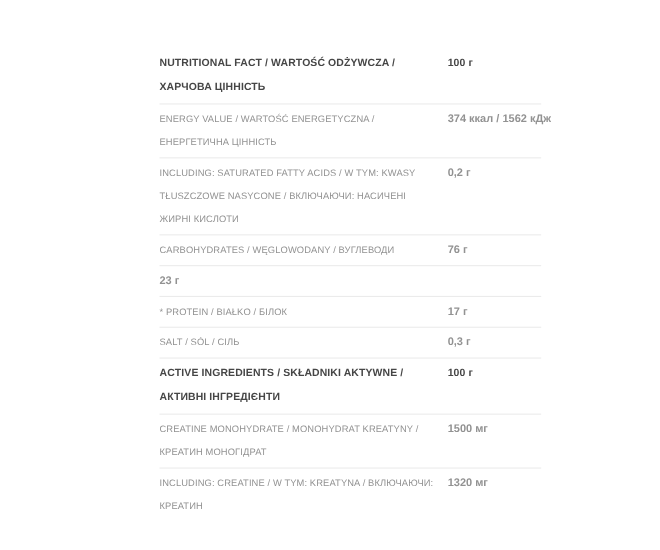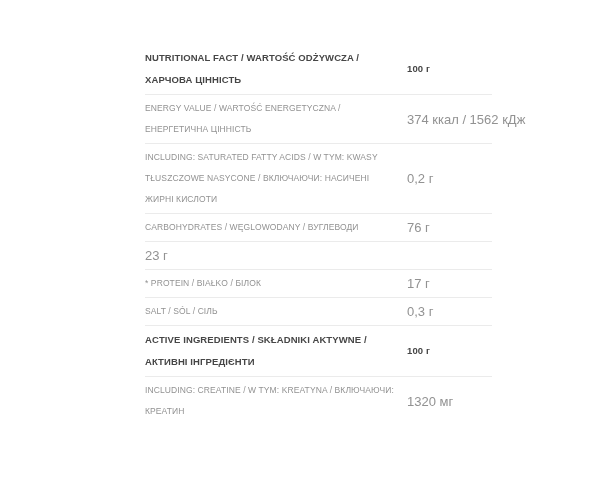--- a/index.html
+++ b/index.html
@@ -15,42 +15,43 @@
     position: absolute;
     left: 145px;
     top: 44px;
     width: 347px;
   }
   .ntable {
     width: 100%;
   }
   .row {
     display: flex;
-    align-items: center;
+    align-items: flex-start;
     border-bottom: 1px solid var(--divider, #ebebeb);
     padding: 3px 0;
   }
   .row:last-child {
     border-bottom: none;
   }
   .lbl {
     flex: 1 1 auto;
     padding-right: 12px;
     font-size: 8.5px;
     line-height: 21px;
     letter-spacing: 0.1px;
     color: var(--text_secondary, #929292);
   }
   .val {
     flex: 0 0 85px;
     width: 85px;
     white-space: nowrap;
-    font-size: 13px;
+    font-size: 10px;
     line-height: 21px;
     color: var(--text_secondary, #929292);
+    font-weight: bold;
   }
   .row.head .lbl,
   .row.head .val {
     font-size: 9.5px;
     line-height: 22px;
     font-weight: bold;
     letter-spacing: 0.1px;
     color: var(--text_primary, #464646);
   }
 </style>
@@ -88,18 +89,22 @@
       <div class="lbl">SALT / SÓL / СІЛЬ</div>
       <div class="val">0,3 г</div>
     </div>
 
     <div class="row head">
       <div class="lbl">ACTIVE INGREDIENTS / SKŁADNIKI AKTYWNE / АКТИВНІ ІНГРЕДІЄНТИ</div>
       <div class="val">100 г</div>
     </div>
 
     <div class="row">
+      <div class="lbl">CREATINE MONOHYDRATE / MONOHYDRAT KREATYNY / КРЕАТИН МОНОГІДРАТ</div>
+      <div class="val">1500 мг</div>
+    </div>
+    <div class="row">
       <div class="lbl">INCLUDING: CREATINE / W TYM: KREATYNA / ВКЛЮЧАЮЧИ: КРЕАТИН</div>
       <div class="val">1320 мг</div>
     </div>
 
   </div>
 </div>
 
 </body></html>

